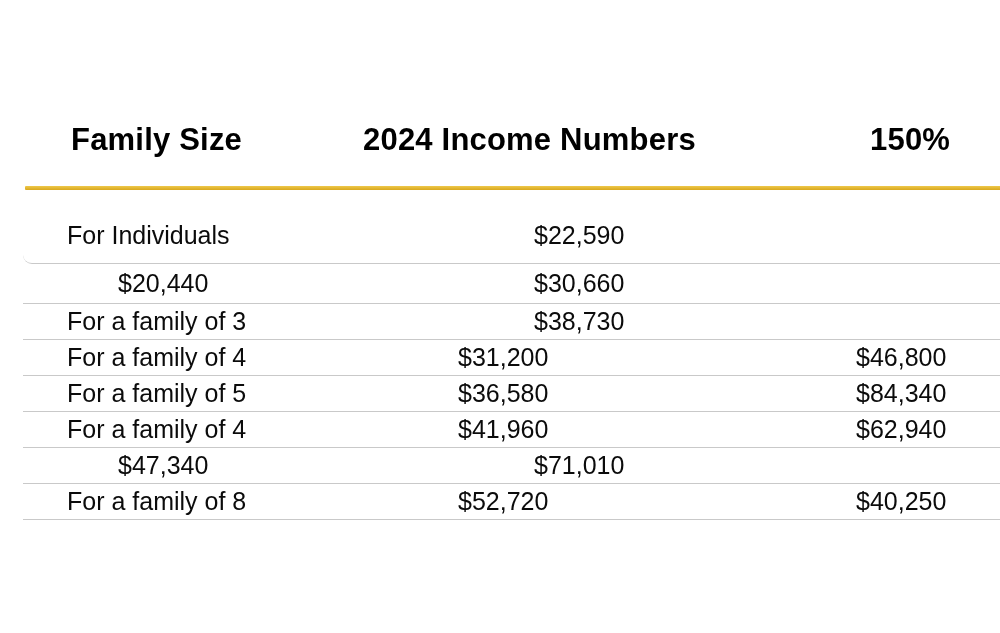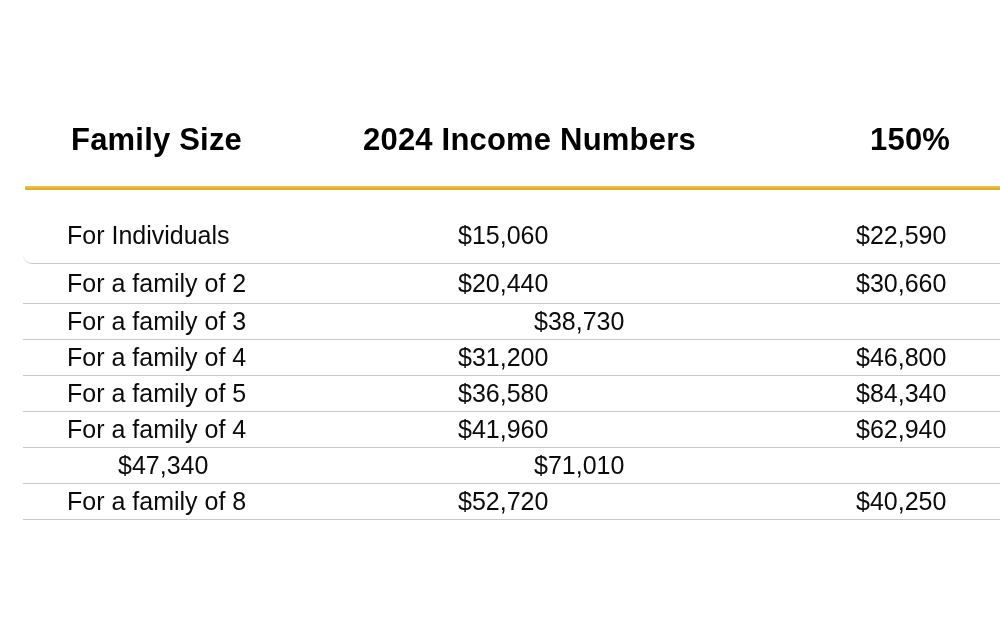--- a/index.html
+++ b/index.html
@@ -66,26 +66,24 @@
     <div class="cell hc1">Family Size</div>
     <div class="cell hc2">2024 Income Numbers</div>
     <div class="cell hc3">150%</div>
   </div>
 
   <div class="gold-rule"></div>
 
   <div id="table-body">
   <div class="row first">
     <div class="cell c1">For Individuals</div>
-    <div class="cell c2">$15,060</div>
     <div class="cell c3">$22,590</div>
   </div>
 
   <div class="row second">
-    <div class="cell c1">For a family of 2</div>
     <div class="cell c2">$20,440</div>
     <div class="cell c3">$30,660</div>
   </div>
 
   <div class="row">
     <div class="cell c1">For a family of 3</div>
     <div class="cell c3">$38,730</div>
   </div>
 
   <div class="row">

